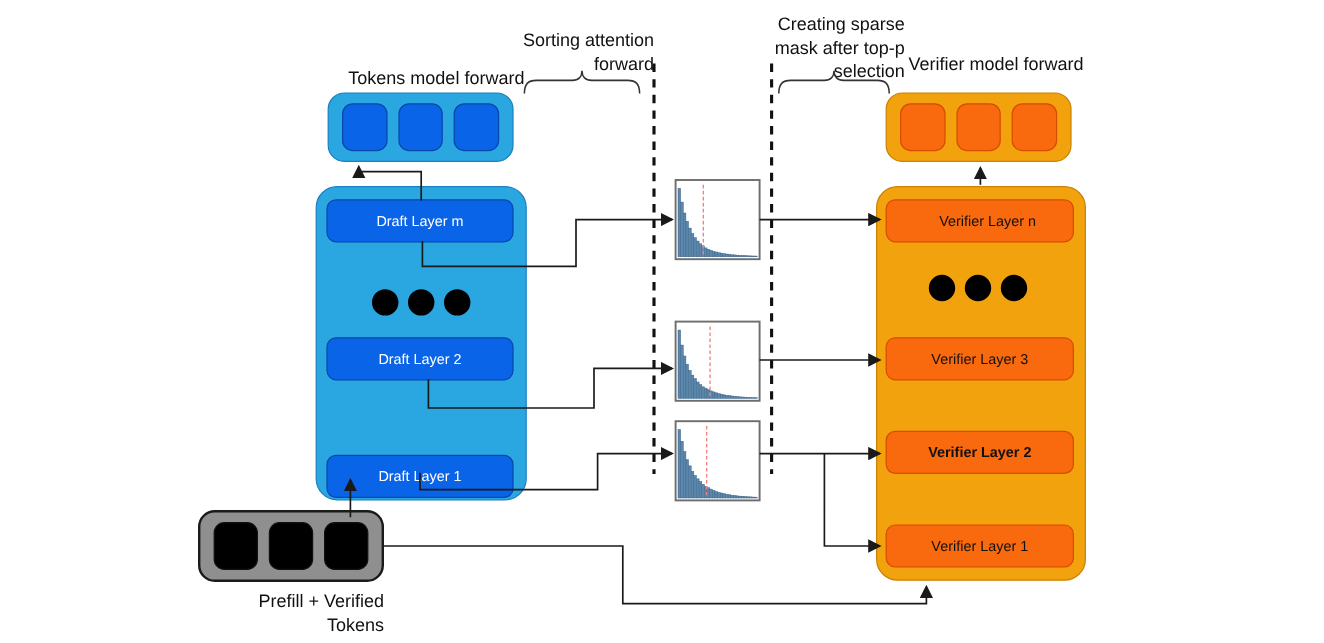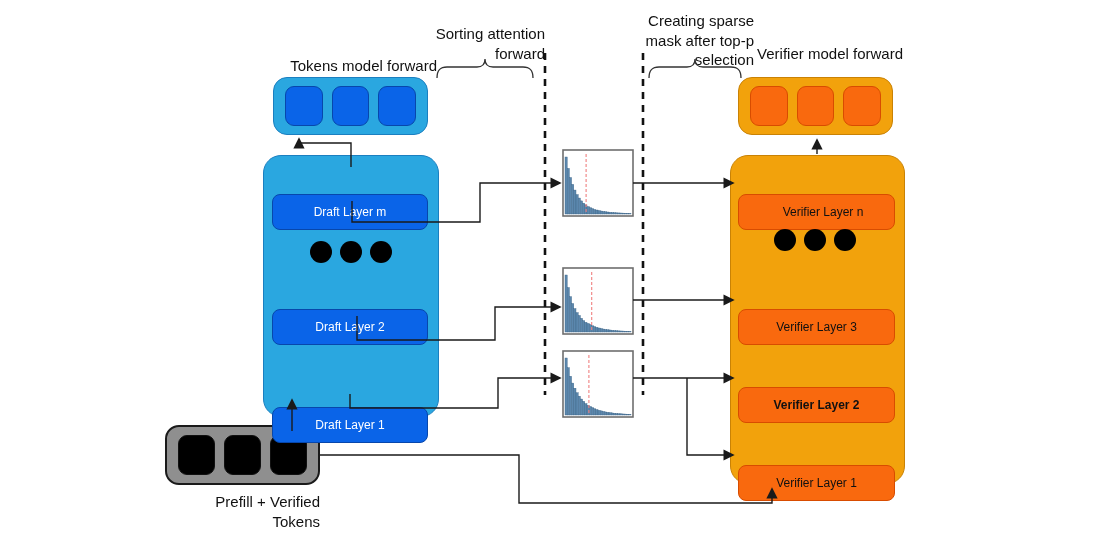--- a/index.html
+++ b/index.html
@@ -9,21 +9,21 @@
   }
   .abs{position:absolute;}
   .lbl{color:#111;font-size:15px;line-height:1.3;text-align:right;z-index:2;}
   .container-blue{background:#2aa7e0;border:1px solid #1b7fc0;border-radius:18px;z-index:1;}
   .container-amber{background:#f2a20c;border:1px solid #c98205;border-radius:18px;z-index:1;}
   .tokrow{display:flex;align-items:center;justify-content:center;gap:9px;padding:9px 11px;box-sizing:border-box;border-radius:14px;}
   .tok{flex:1;height:100%;border-radius:9px;}
   .tok-blue{background:#0a64e8;border:1px solid #0747ac;}
   .tok-orange{background:#f9690e;border:1px solid #d84c00;}
   .tok-black{background:#000;border:1px solid #111;}
-  .layer{display:flex;align-items:center;justify-content:center;font-size:12px;z-index:2;border-radius:8px;box-sizing:border-box;margin-top:28px;}
+  .layer{display:flex;align-items:center;justify-content:center;font-size:12px;z-index:2;border-radius:8px;box-sizing:border-box;}
   .layer-blue{background:#0a64e8;border:1px solid #0747ac;color:#ffffff;}
   .layer-orange{background:#f9690e;border:1px solid #d84c00;color:#111;}
   .dots{display:flex;gap:8px;z-index:2;}
   .dot{width:22px;height:22px;border-radius:50%;background:#000;}
   .graybox{background:#8f8f8f;border:2px solid #1a1a1a;z-index:1;}
   svg.overlay{position:absolute;left:0;top:0;z-index:5;pointer-events:none;}
 </style>
 </head>
 <body>
 

